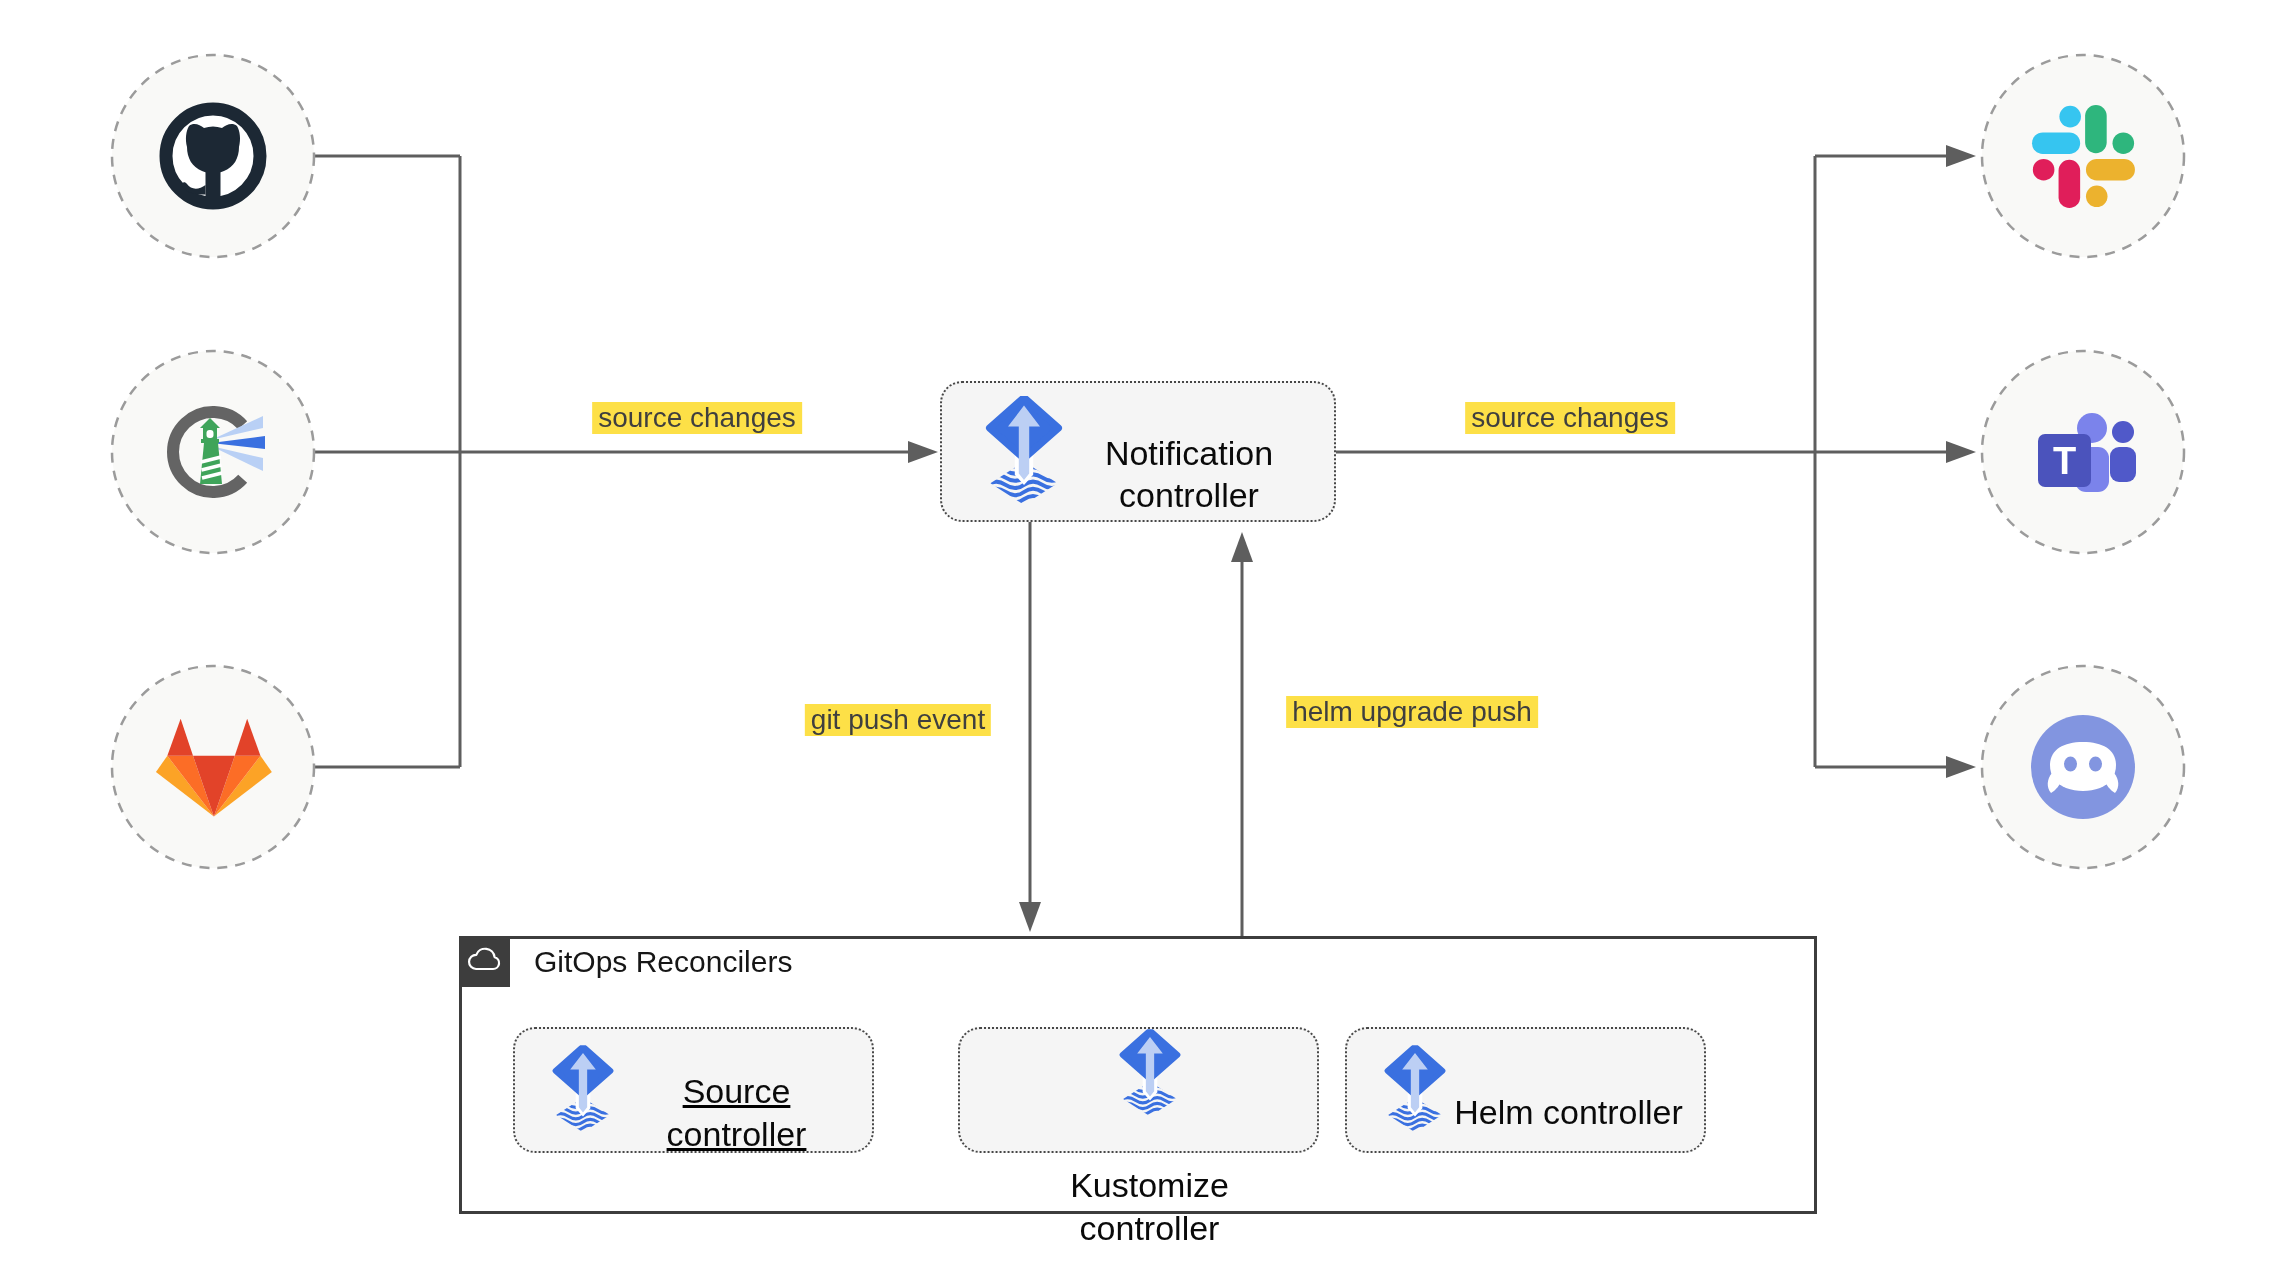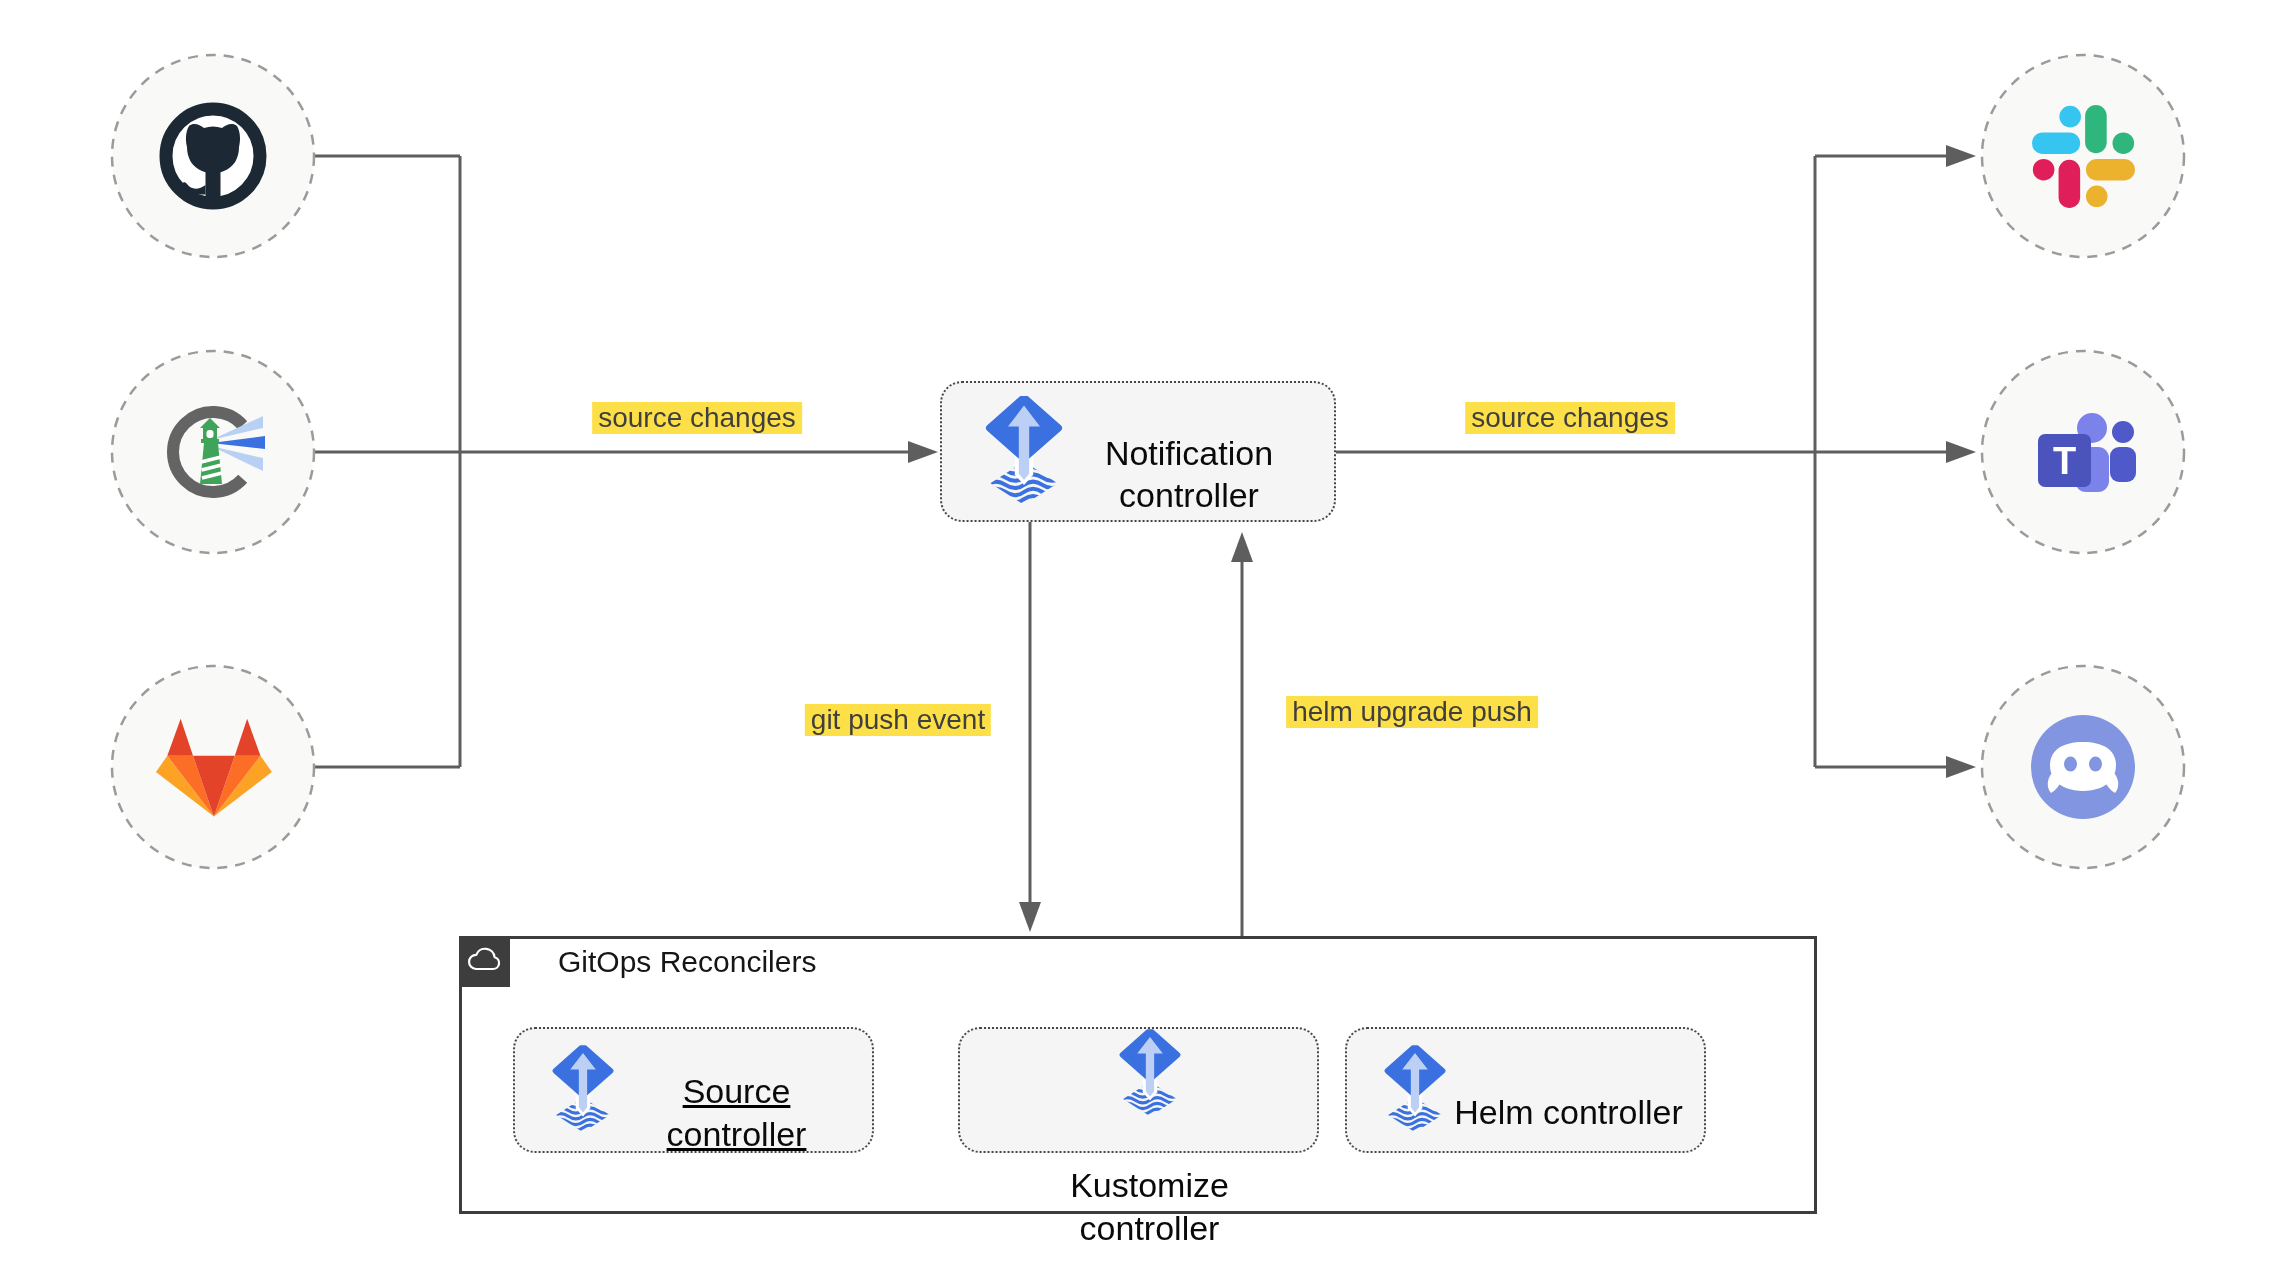--- a/index.html
+++ b/index.html
@@ -24,21 +24,21 @@
   #node-helm{left:1345px;top:1027px;}
   .flux-icon{flex:none;}
   .edge-label{
     position:absolute;transform:translate(-50%,-50%);white-space:nowrap;
     font-size:28px;color:var(--edge-label-text);background:#fde047;padding:0 6px;
   }
   .group-box{
     position:absolute;left:459px;top:936px;width:1358px;height:278px;box-sizing:border-box;
     background:#ffffff;border:3px solid var(--group-border);
   }
-  .group-header{position:absolute;left:-3px;top:-3px;display:flex;align-items:center;gap:24px;}
+  .group-header{position:absolute;left:-3px;top:-3px;display:flex;align-items:center;}
   .group-header-icon{
     width:51px;height:51px;background:var(--group-header-bg);
     display:flex;align-items:center;justify-content:center;flex:none;
   }
   .group-title{margin-left:24px;font-size:30px;color:#161616;white-space:nowrap;}
   .flux-stripes{stroke:var(--flux-blue);fill:none;stroke-width:5;}
   .flux-blue-shape{fill:var(--flux-blue);stroke:var(--flux-blue);}
   .flux-light-shape{fill:var(--flux-light);}
   .teams-letter{font-family:"Liberation Sans",sans-serif;font-weight:bold;font-size:38px;fill:#ffffff;}
 </style>

